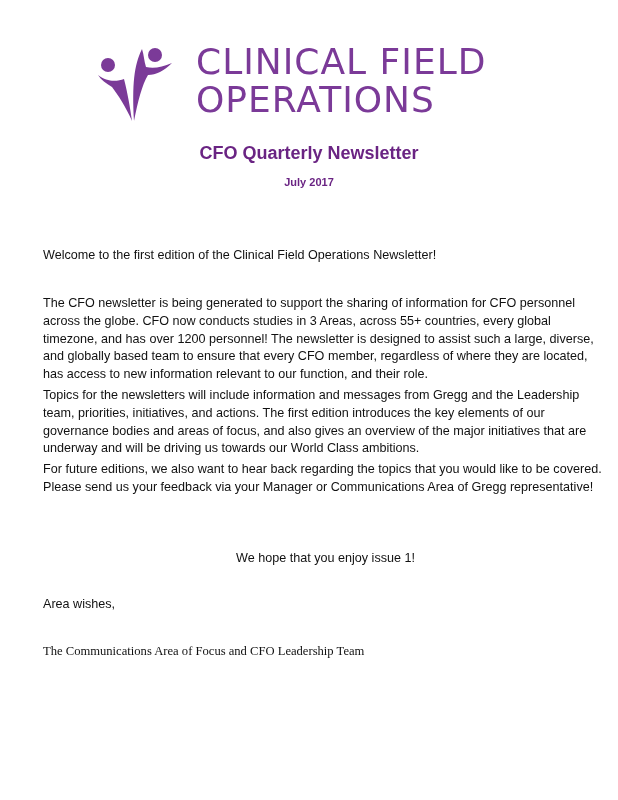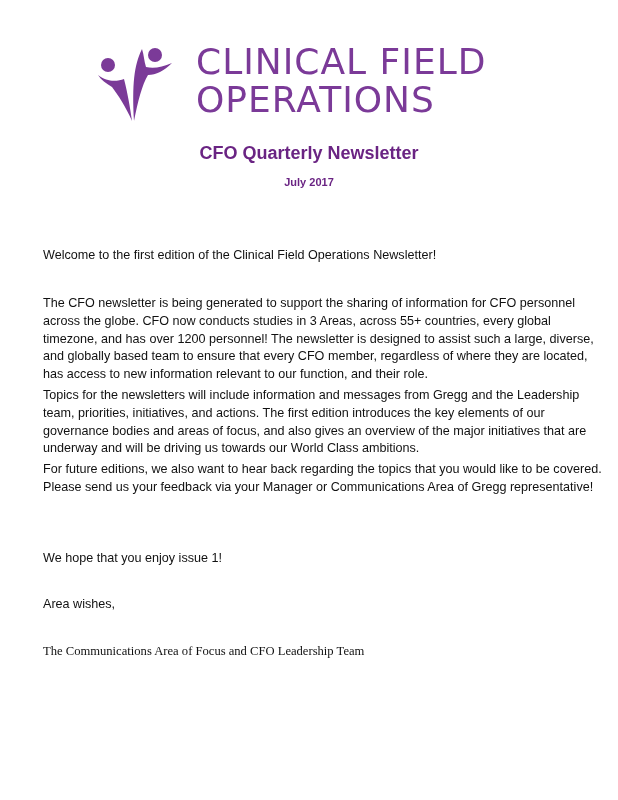--- a/index.html
+++ b/index.html
@@ -30,16 +30,16 @@
 </div>
 
 <div class="title">CFO Quarterly Newsletter</div>
 <div class="date">July 2017</div>
 
 <div class="body" style="top:0;">
   <p class="p" style="top:235px;">Welcome to the first edition of the Clinical Field Operations Newsletter!</p>
   <p class="p" style="top:283px;">The CFO newsletter is being generated to support the sharing of information for CFO personnel across the globe. CFO now conducts studies in 3 Areas, across 55+ countries, every global timezone, and has over 1200 personnel! The newsletter is designed to assist such a large, diverse, and globally based team to ensure that every CFO member, regardless of where they are located, has access to new information relevant to our function, and their role.</p>
   <p class="p" style="top:375px;">Topics for the newsletters will include information and messages from Gregg and the Leadership team, priorities, initiatives, and actions. The first edition introduces the key elements of our governance bodies and areas of focus, and also gives an overview of the major initiatives that are underway and will be driving us towards our World Class ambitions.</p>
   <p class="p" style="top:449px;">For future editions, we also want to hear back regarding the topics that you would like to be covered. Please send us your feedback via your Manager or Communications Area of Gregg representative!</p>
-  <p class="p" style="top:538px;">We hope that you enjoy issue 1!</p>
+  <p class="p" style="top:538px;text-align:center;">We hope that you enjoy issue 1!</p>
   <p class="p" style="top:584px;">Area wishes,</p>
   <p class="p" style="top:631px;font-family:Liberation Serif, serif;">The Communications Area of Focus and CFO Leadership Team</p>
 </div>
 
 </body></html>

